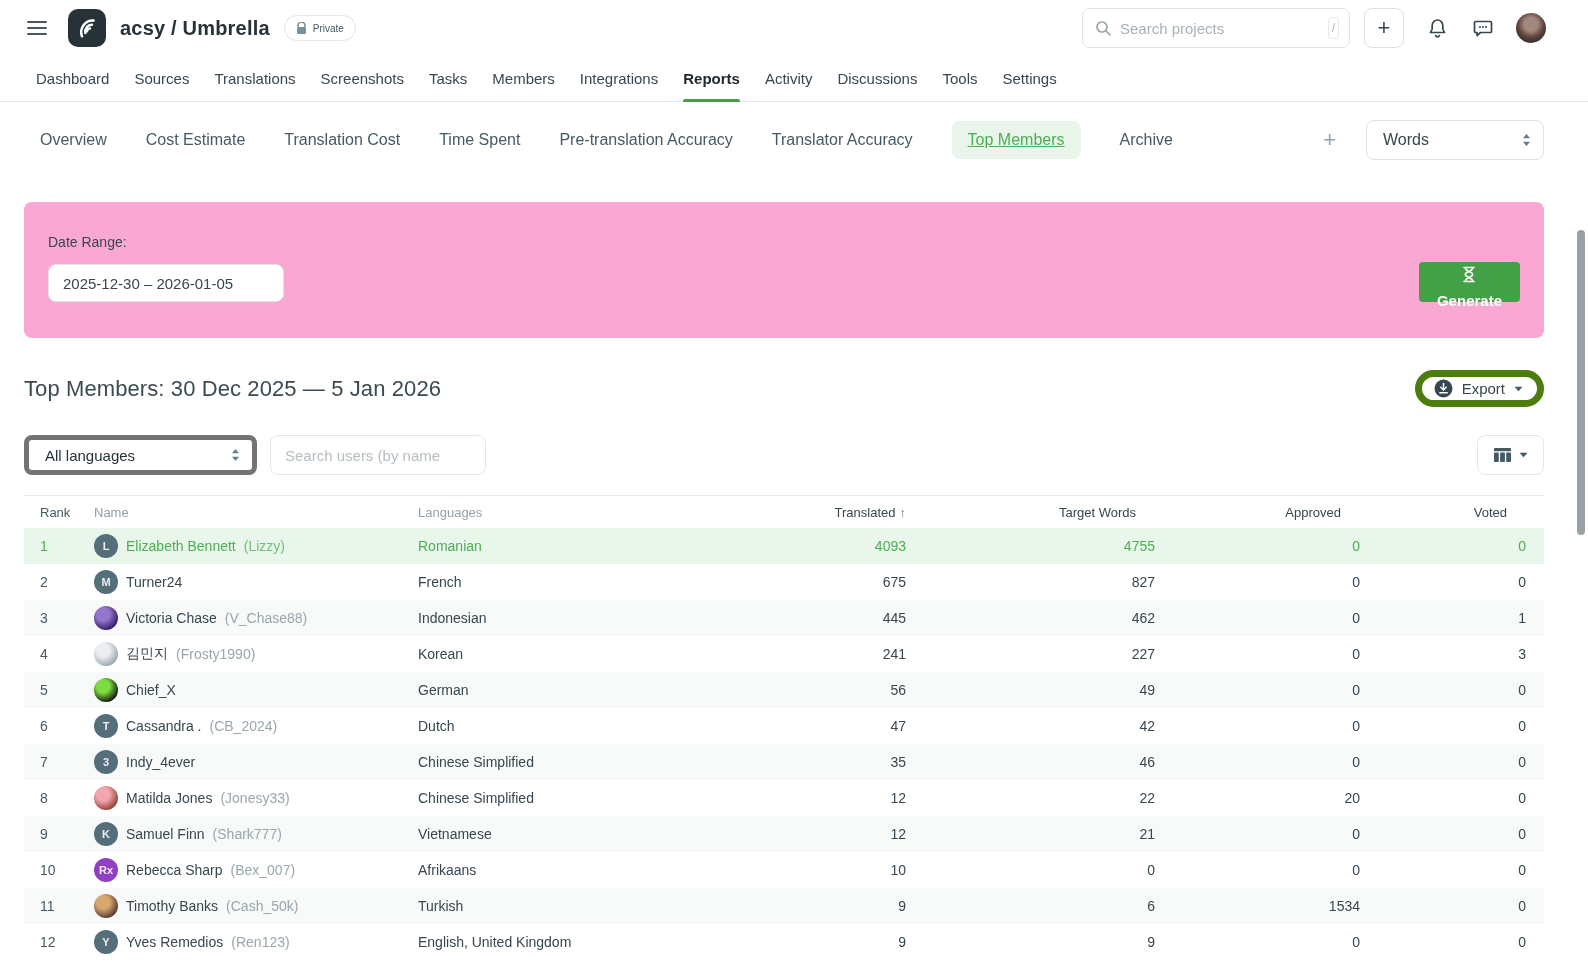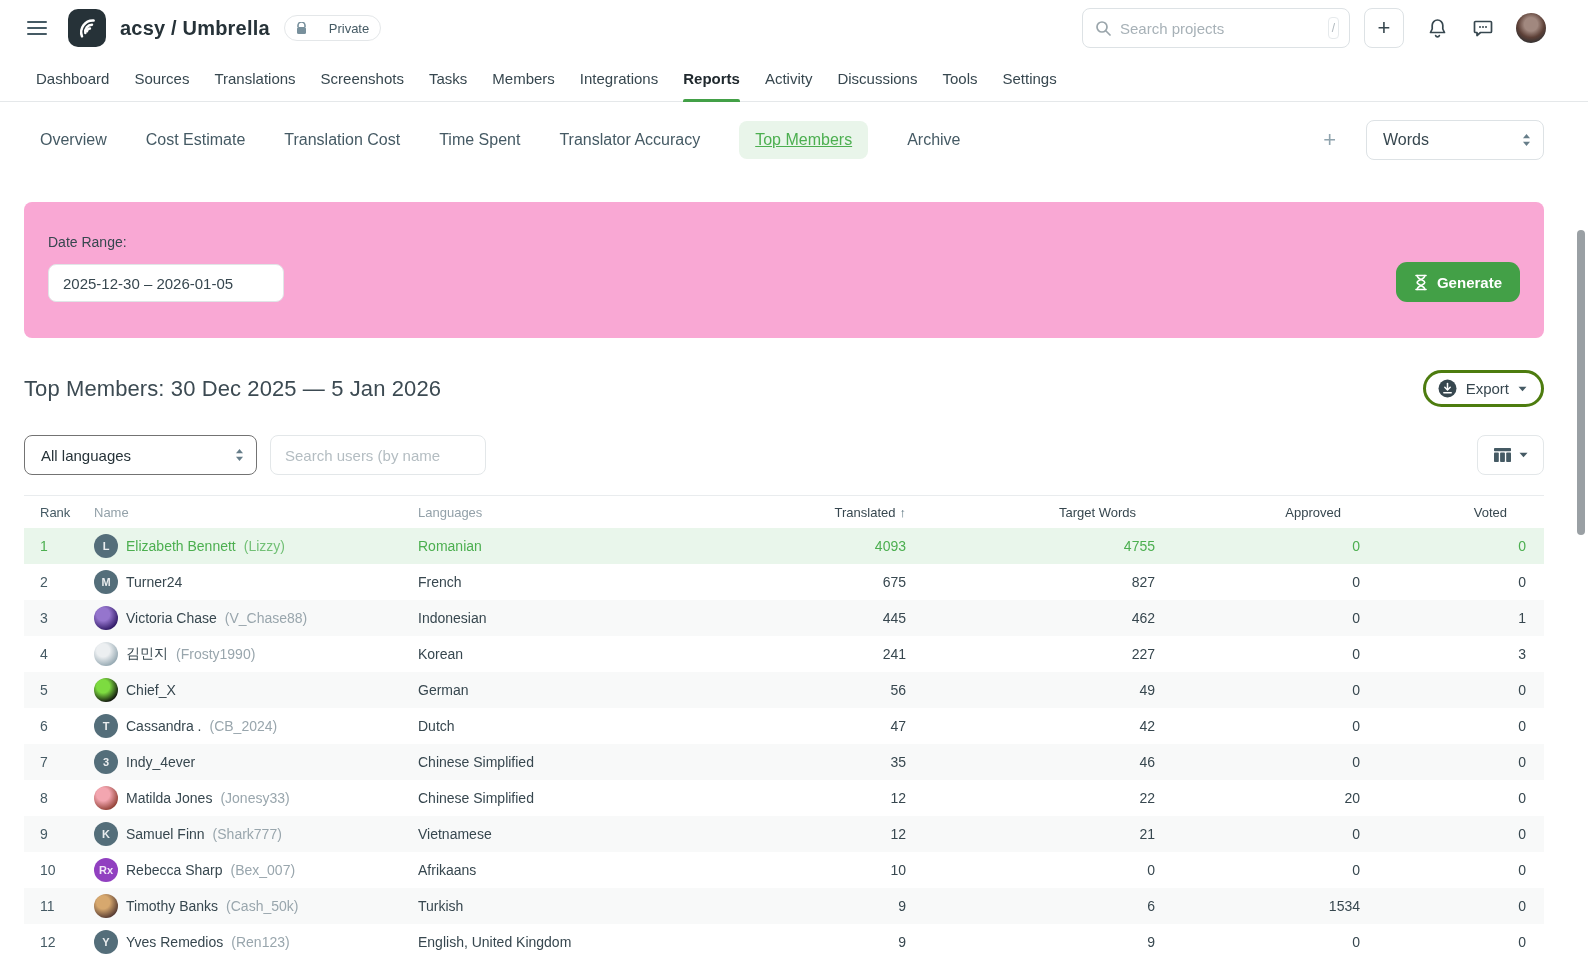--- a/index.html
+++ b/index.html
@@ -5,22 +5,22 @@
   * { margin:0; padding:0; box-sizing:border-box; }
   html,body { width:1588px; height:969px; overflow:hidden; background:#fff;
     font-family:"Liberation Sans","DejaVu Sans",sans-serif; color:#37474f; }
 
   
   .topbar { display:flex; align-items:center; height:56px; padding:0 42px 0 24px; }
   .menu-btn { width:26px; height:26px; display:flex; align-items:center; justify-content:center; cursor:pointer; }
   .logo { width:38px; height:38px; border-radius:10px; background:#263238; margin-left:18px;
     display:flex; align-items:center; justify-content:center; }
   .proj-title { font-size:20px; font-weight:bold; color:#263238; margin-left:14px; letter-spacing:.2px; }
-  .badge { display:flex; align-items:center; gap:22px; height:26px; padding:0 11px; margin-left:14px;
-    border:1px solid #e4e7e9; border-radius:13px; font-size:13px; color:#455a64; background:#fff; }
+  .badge { display:flex; align-items:center; gap:6px; height:26px; padding:0 11px; margin-left:14px;
+    border:1px solid #e4e7e9; border-radius:13px; font-size:10px; color:#455a64; background:#fff; }
   .tb-right { margin-left:auto; display:flex; align-items:center; }
   .search-box { width:268px; height:40px; border:1px solid #dde2e5; border-radius:8px;
     display:flex; align-items:center; padding:0 10px 0 12px; gap:9px; }
   .search-box input { border:none; outline:none; flex:1; font-size:15px; color:#37474f;
     font-family:inherit; background:transparent; }
   .search-box input::placeholder { color:#a7b1b7; }
   .key-hint { width:20px; height:22px; border:1px solid #e6eaec; border-radius:4px; color:#b0b9be;
     font-size:12px; display:flex; align-items:center; justify-content:center; }
   .plus-btn { width:40px; height:40px; border:1px solid #dde2e5; border-radius:8px; background:#fff;
     font-size:22px; color:#37474f; display:flex; align-items:center; justify-content:center;
@@ -49,33 +49,33 @@
     display:flex; align-items:center; padding:0 12px 0 16px; font-size:16px; color:#37474f; cursor:pointer; }
   .unit-select .spacer, .lang-select .spacer { flex:1; }
 
   
   .panel { margin:36px 44px 0 24px; background:#f9a8d4; border-radius:8px; padding:32px 24px 36px 24px; }
   .panel-label { font-size:14px; color:#37474f; margin-bottom:12px; }
   .panel-row { display:flex; align-items:flex-end; }
   .date-input { width:236px; height:38px; border:1px solid #e1e5e7; border-radius:8px; background:#fff;
     font-size:15px; color:#37474f; padding:0 14px; font-family:inherit; outline:none; }
   .generate-btn { margin-left:auto; height:40px; padding:4px 18px; background:#43a047; color:#fff;
-    border:none; border-radius:11px; font-size:15px; font-weight:bold; display:flex; align-items:center;
-    gap:9px; cursor:pointer; font-family:inherit; }
+    border:none; border-radius:4px; font-size:15px; font-weight:bold; display:flex; align-items:center;
+    gap:9px; cursor:pointer; font-family:inherit;flex-direction:column; }
 
   
   .report-head { margin:32px 44px 0 24px; display:flex; align-items:center; }
   .report-title { font-size:22px; color:#3c4a52; font-weight:500; letter-spacing:.1px; }
-  .export-btn { margin-left:auto; height:37px; padding:0 14px 0 12px; border:3px solid #4d7c0f;
+  .export-btn { margin-left:auto; height:37px; padding:0 14px 0 12px; border:7px solid #4d7c0f;
     border-radius:19px; background:#fff; display:flex; align-items:center; gap:9px; font-size:15px;
     color:#37474f; cursor:pointer; font-family:inherit; }
 
   
   .filters { margin:28px 44px 0 24px; display:flex; align-items:center; }
-  .lang-select { width:233px; height:40px; border:1px solid #737373; border-radius:8px;
+  .lang-select { width:233px; height:40px; border:5px solid #737373; border-radius:8px;
     display:flex; align-items:center; padding:0 12px 0 16px; font-size:15px; color:#263238; cursor:pointer; }
   .user-search { width:216px; height:40px; border:1px solid #e3e7e9; border-radius:8px; margin-left:13px;
     font-size:15px; padding:0 14px; color:#37474f; outline:none; font-family:inherit; }
   .user-search::placeholder { color:#b4bdc2; }
   .cols-btn { margin-left:auto; width:67px; height:40px; border:1px solid #e3e7e9; border-radius:8px;
     background:#fff; display:flex; align-items:center; justify-content:center; gap:8px; cursor:pointer; }
 
   
   .table { margin:20px 44px 0 24px; }
   .thead, .trow { display:grid; grid-template-columns:70px 324px 294px 194px 249px 205px 166px;
@@ -181,20 +181,21 @@
     <div class="nav-item">Tools</div>
     <div class="nav-item">Settings</div>
   </nav>
 
 <div class="subnav">
   <div class="subtabs">
       <div class="subtab">Overview</div>
       <div class="subtab">Cost Estimate</div>
       <div class="subtab">Translation Cost</div>
       <div class="subtab">Time Spent</div>
+      <div class="subtab">Pre-translation Accuracy</div>
       <div class="subtab">Translator Accuracy</div>
       <div class="subtab active">Top Members</div>
       <div class="subtab">Archive</div>
     </div>
   <div class="add-tab">+</div>
   <div class="unit-select">
     <span>Words</span>
     <span class="spacer"></span>
     <span>
       <svg width="9" height="14" viewBox="0 0 9 14">

